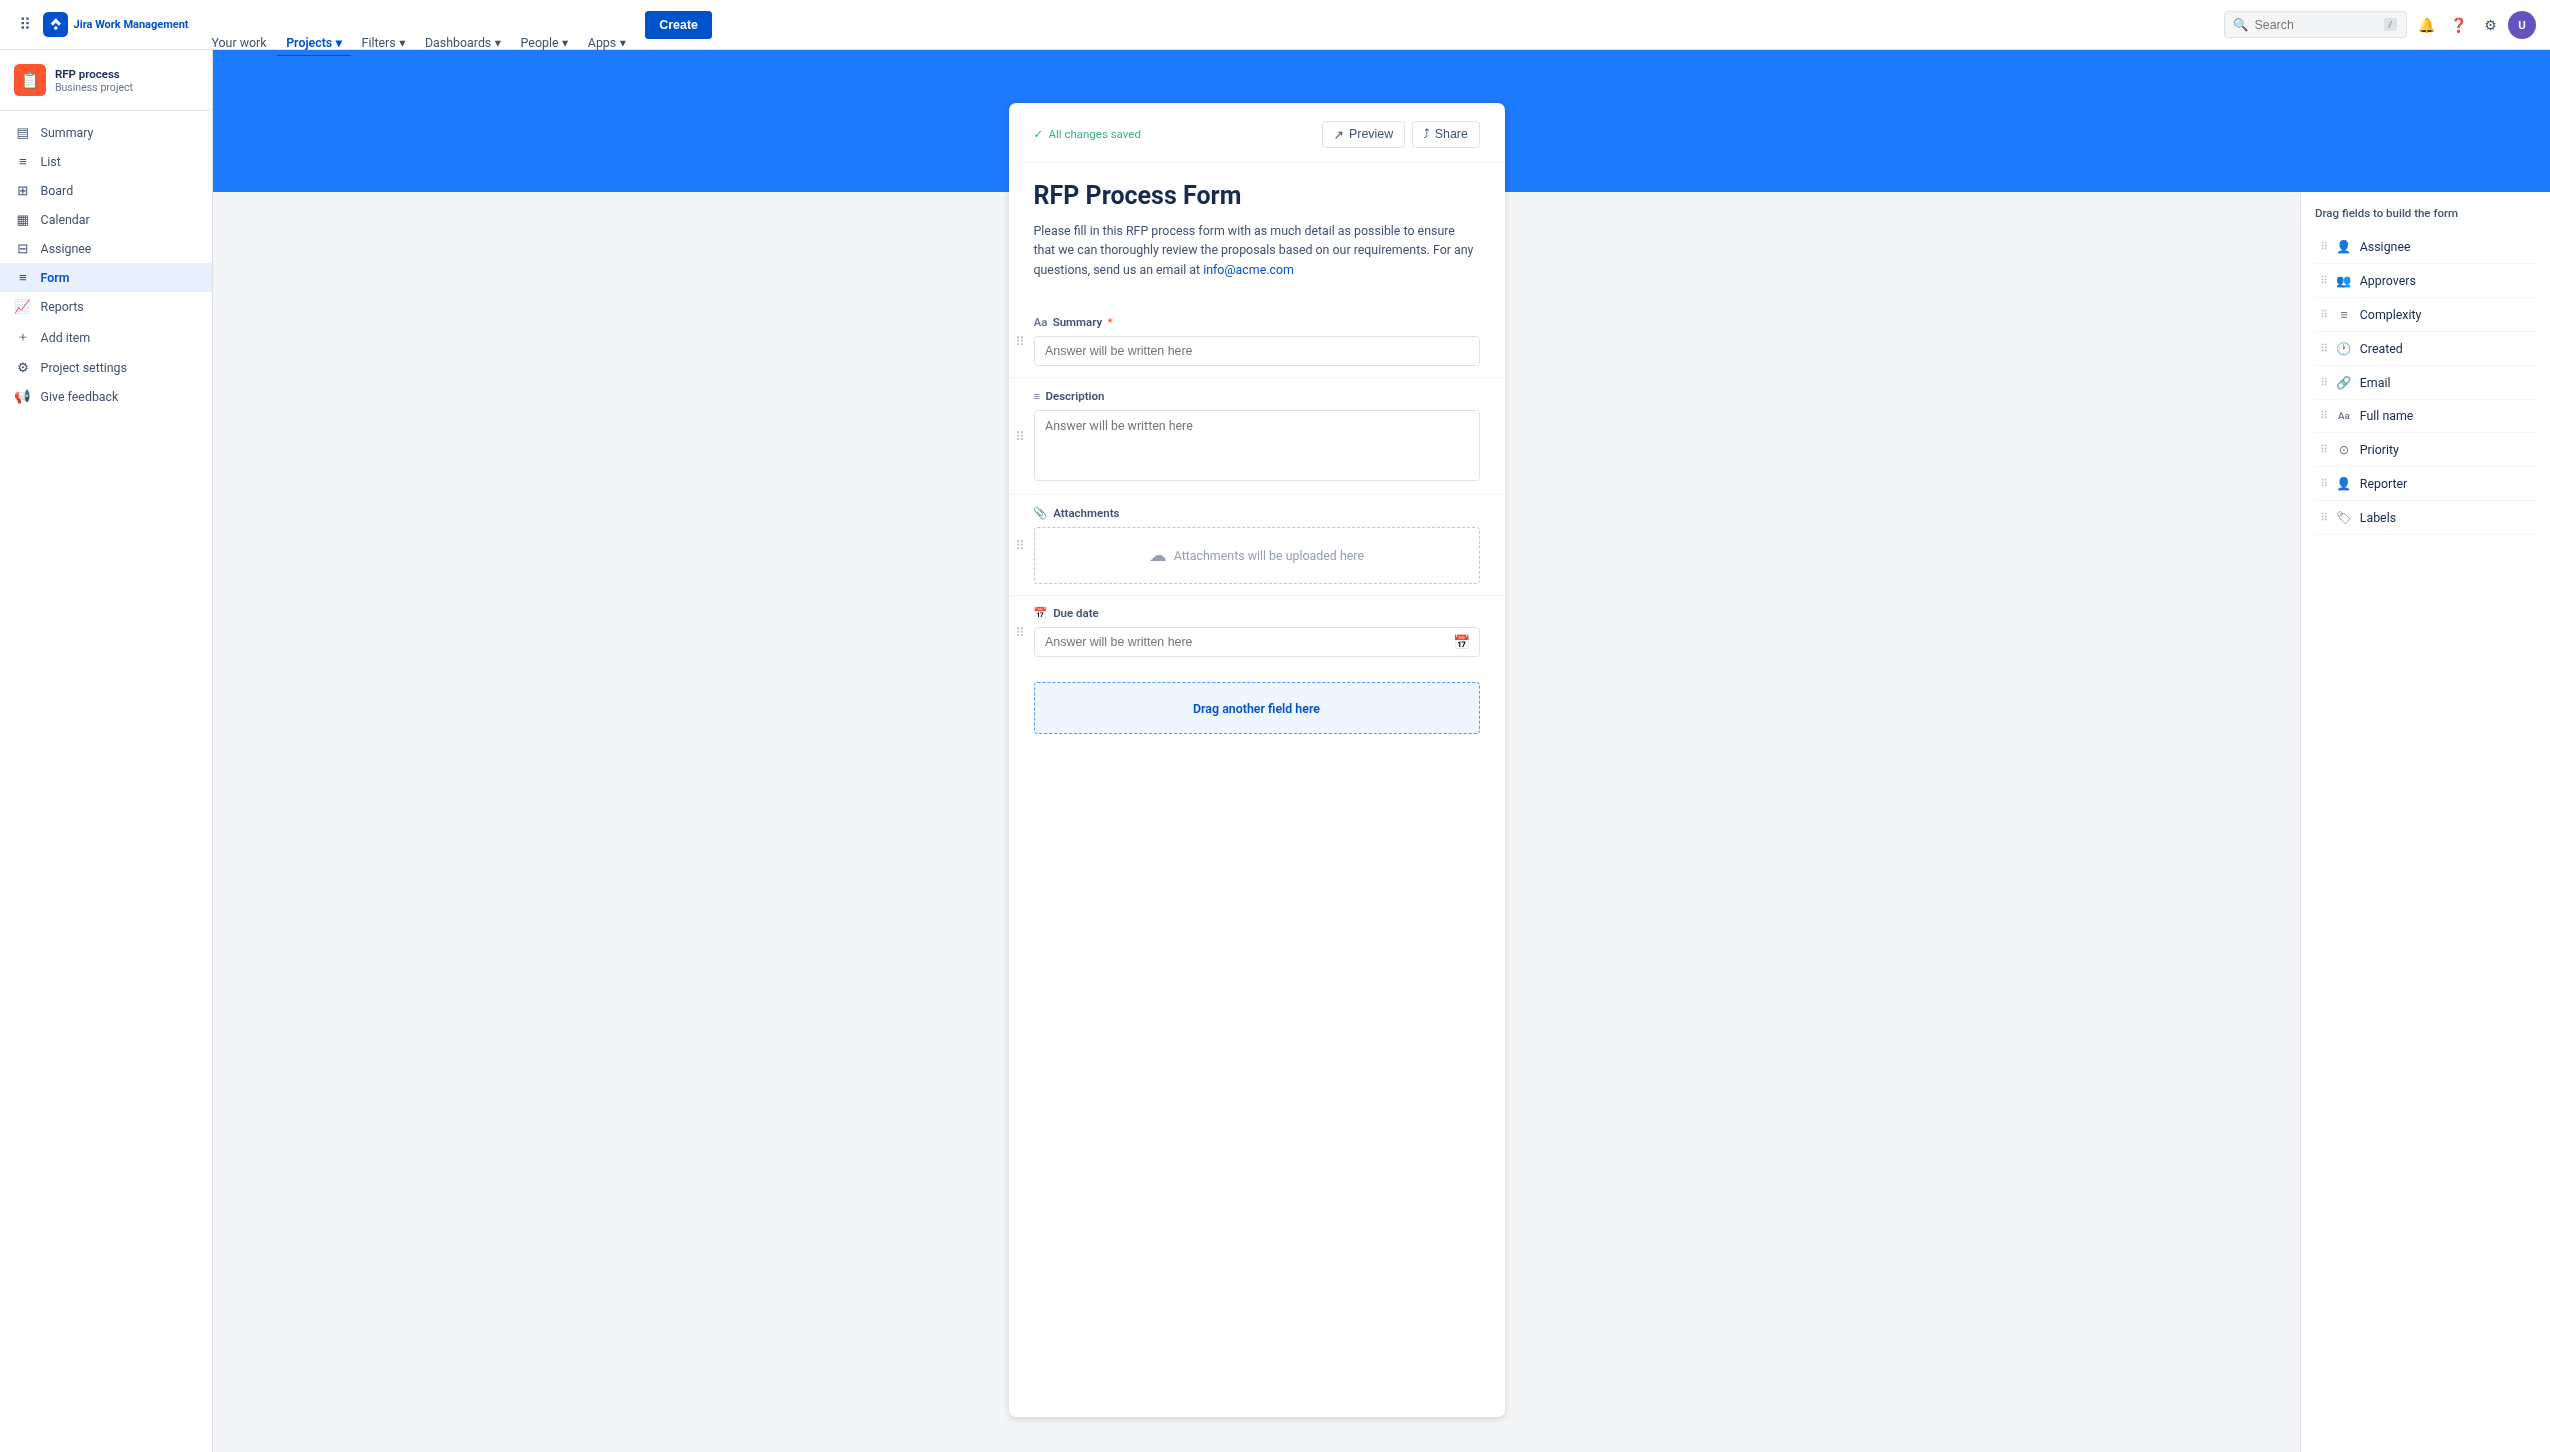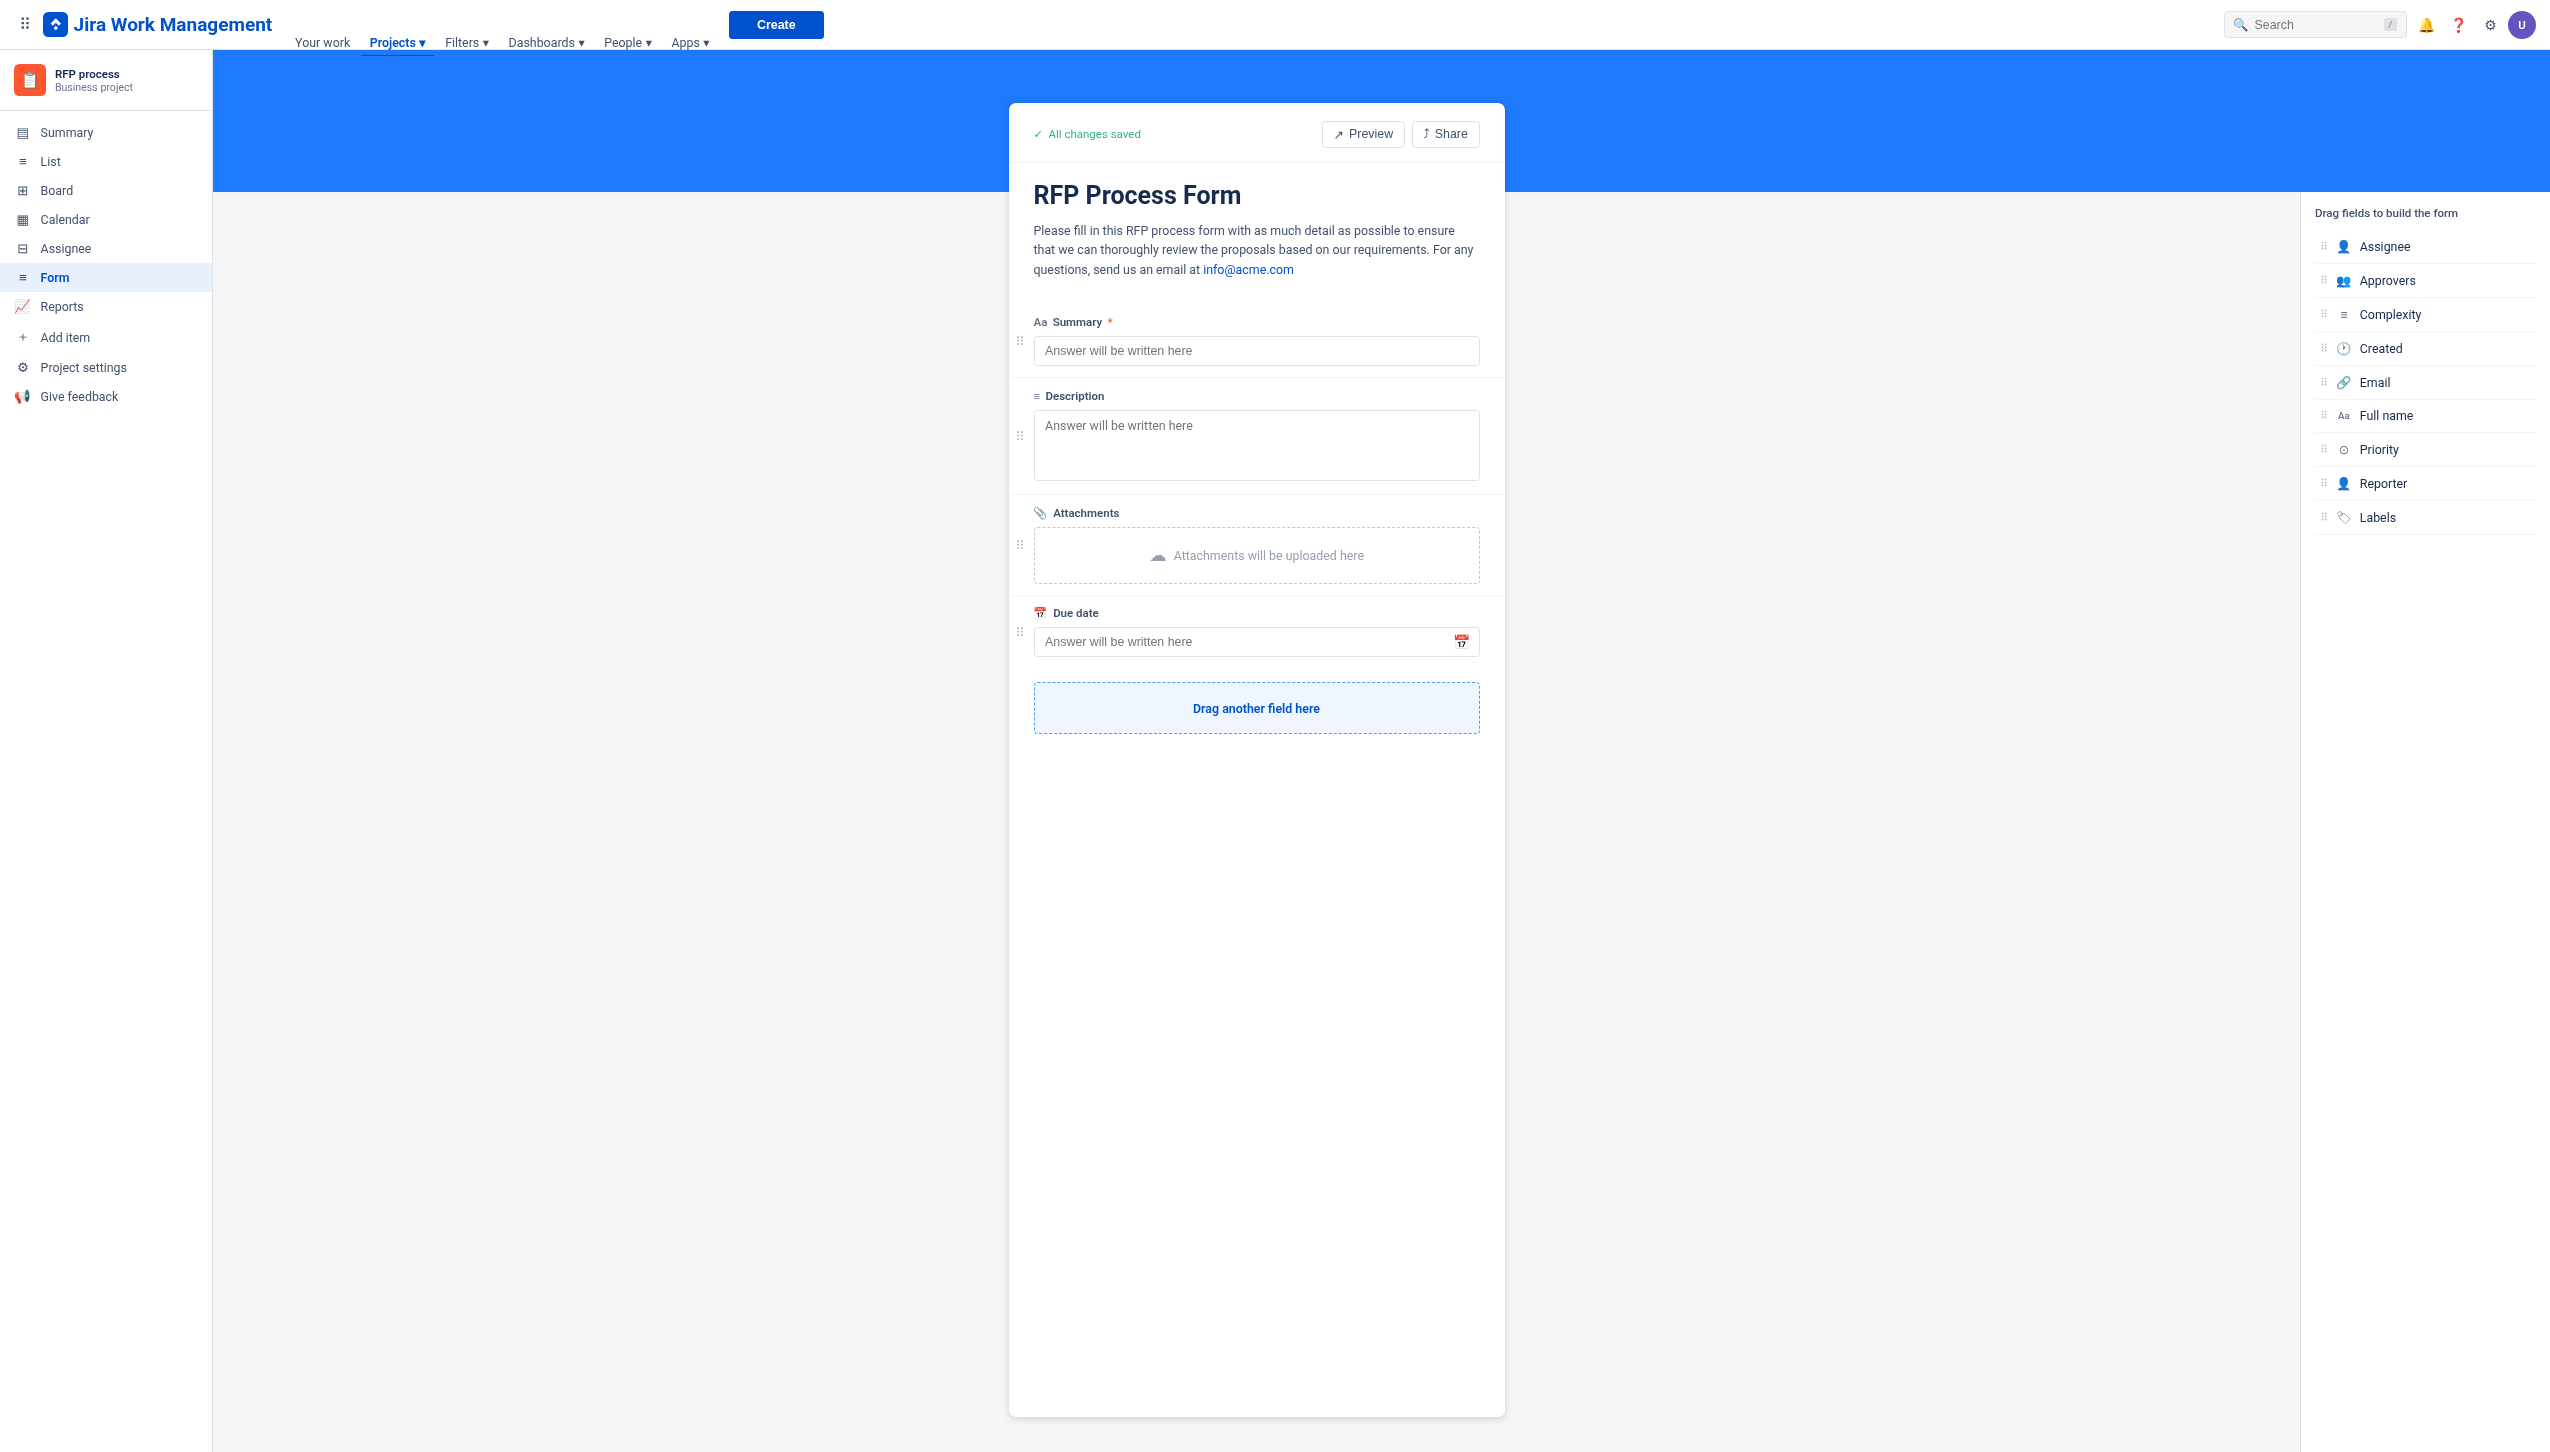--- a/index.html
+++ b/index.html
@@ -5,31 +5,31 @@
     * { box-sizing: border-box; margin: 0; padding: 0; }
     body { font-family: -apple-system, BlinkMacSystemFont, 'Segoe UI', Roboto, sans-serif; font-size: 12.4px; background: #f4f5f7; color: #172b4d; }
 
     
     .topnav {
       display: flex; align-items: center; height: 50px; background: #fff;
       border-bottom: 0.9px solid #dfe1e6; padding: 0 14px; gap: 7px;
       position: fixed; top: 0; left: 0; right: 0; z-index: 100;
     }
     .topnav-grid-icon { color: #42526e; cursor: pointer; font-size: 16px; padding: 5.3px; }
-    .topnav-logo { display: flex; align-items: center; gap: 5.3px; color: #0052cc; font-weight: 700; font-size: 19px; white-space: nowrap; }
+    .topnav-logo { display: flex; align-items: center; gap: 5.3px; color: #0052cc; font-weight: 700; font-size: 11px; white-space: nowrap; }
     .topnav-logo-icon { width: 25px; height: 25px; background: #0052cc; border-radius: 5.3px; display: flex; align-items: center; justify-content: center; }
     .topnav-logo-icon svg { width: 16px; height: 16px; }
     .topnav-nav { display: flex; align-items: center; gap: 1.8px; margin-left: 7px; margin-top: 36px; }
     .topnav-nav-item {
       padding: 5.3px 8.9px; border-radius: 3.5px; cursor: pointer; color: #42526e;
       font-size: 12.4px; display: flex; align-items: center; gap: 3.5px; white-space: nowrap;
     }
     .topnav-nav-item.active { color: #0052cc; font-weight: 600; border-bottom: 1.8px solid #0052cc; border-radius: 0; }
     .topnav-create {
-      background: #0052cc; color: #fff; border: none; padding: 7px 28px;
+      background: #0052cc; color: #fff; border: none; padding: 7px 14px;
       border-radius: 3.5px; font-weight: 600; cursor: pointer; font-size: 12.4px; margin-left: 3.5px;
     }
     .topnav-spacer { flex: 1; }
     .topnav-search {
       display: flex; align-items: center; border: 0.9px solid #dfe1e6; border-radius: 3.5px;
       padding: 5.3px 8.9px; gap: 5.3px; background: #f4f5f7; min-width: 177px; cursor: text;
     }
     .topnav-search input {
       border: none; background: transparent; outline: none; font-size: 12.4px; color: #42526e; width: 124px;
     }

